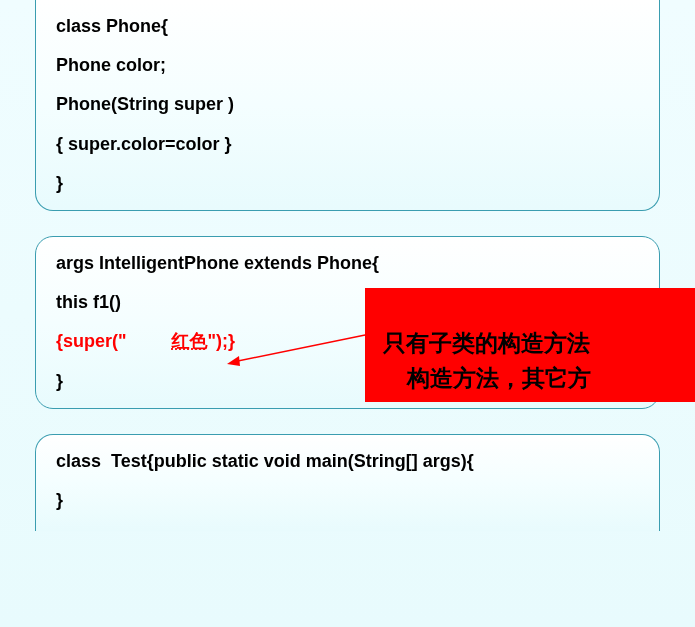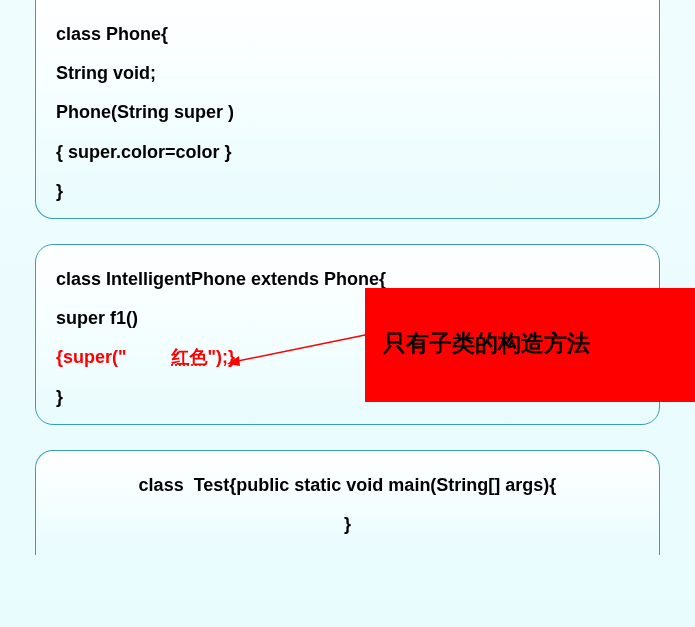--- a/index.html
+++ b/index.html
@@ -25,31 +25,29 @@
       border-top-left-radius: 0;
       border-top-right-radius: 0;
       border-top: none;
     }
     .code-box.bottom {
       border-bottom-left-radius: 0;
       border-bottom-right-radius: 0;
       border-bottom: none;
       margin-bottom: 0;
       padding-bottom: 18px;
-      text-align: center;
     }
     .code-line {
       font-weight: bold;
       font-size: 18px;
       color: #000;
       line-height: 1.4;
       margin-bottom: 14px;
       white-space: pre;
       font-family: Arial, sans-serif;
-      margin-top: 8px;
     }
     .code-line:last-child { margin-bottom: 0; }
     .red-text {
       color: #ff0000;
       font-weight: bold;
     }
     .dotted-underline {
       text-decoration: underline;
       text-decoration-style: dotted;
       text-decoration-color: #ff0000;
@@ -78,38 +76,39 @@
       height: 50px;
       z-index: 11;
       pointer-events: none;
     }
   </style>
 </head>
 <body>
 
 <div class="code-box top">
   <div class="code-line">class Phone{</div>
-  <div class="code-line">String void;</div>
+  <div class="code-line">Phone color;</div>
   <div class="code-line">Phone(String super )</div>
   <div class="code-line">{ super.color=color }</div>
   <div class="code-line">}</div>
 </div>
 
 <div class="code-box">
-  <div class="code-line">class IntelligentPhone extends Phone{</div>
-  <div class="code-line">super f1()</div>
+  <div class="code-line">args IntelligentPhone extends Phone{</div>
+  <div class="code-line">this f1()</div>
   <div class="code-line red-text"><span>{super("</span><span class="dotted-underline">红色</span><span>");}</span></div>
   <div class="code-line">}</div>
 </div>
 
 <div class="code-box bottom">
   <div class="code-line">class  Test{public static void main(String[] args){</div>
   <div class="code-line">}</div>
 </div>
 
 <div class="callout">
   <div>只有子类的构造方法</div>
+  <div style="padding-left:24px">构造方法，其它方</div>
 </div>
 
 <svg class="arrow" viewBox="0 0 148 50">
   <line x1="145" y1="2" x2="8" y2="30" stroke="#ff0000" stroke-width="1.5"></line>
   <polygon points="2,32 14,24 15,34" fill="#ff0000"></polygon>
 </svg>
 
 </body></html>

